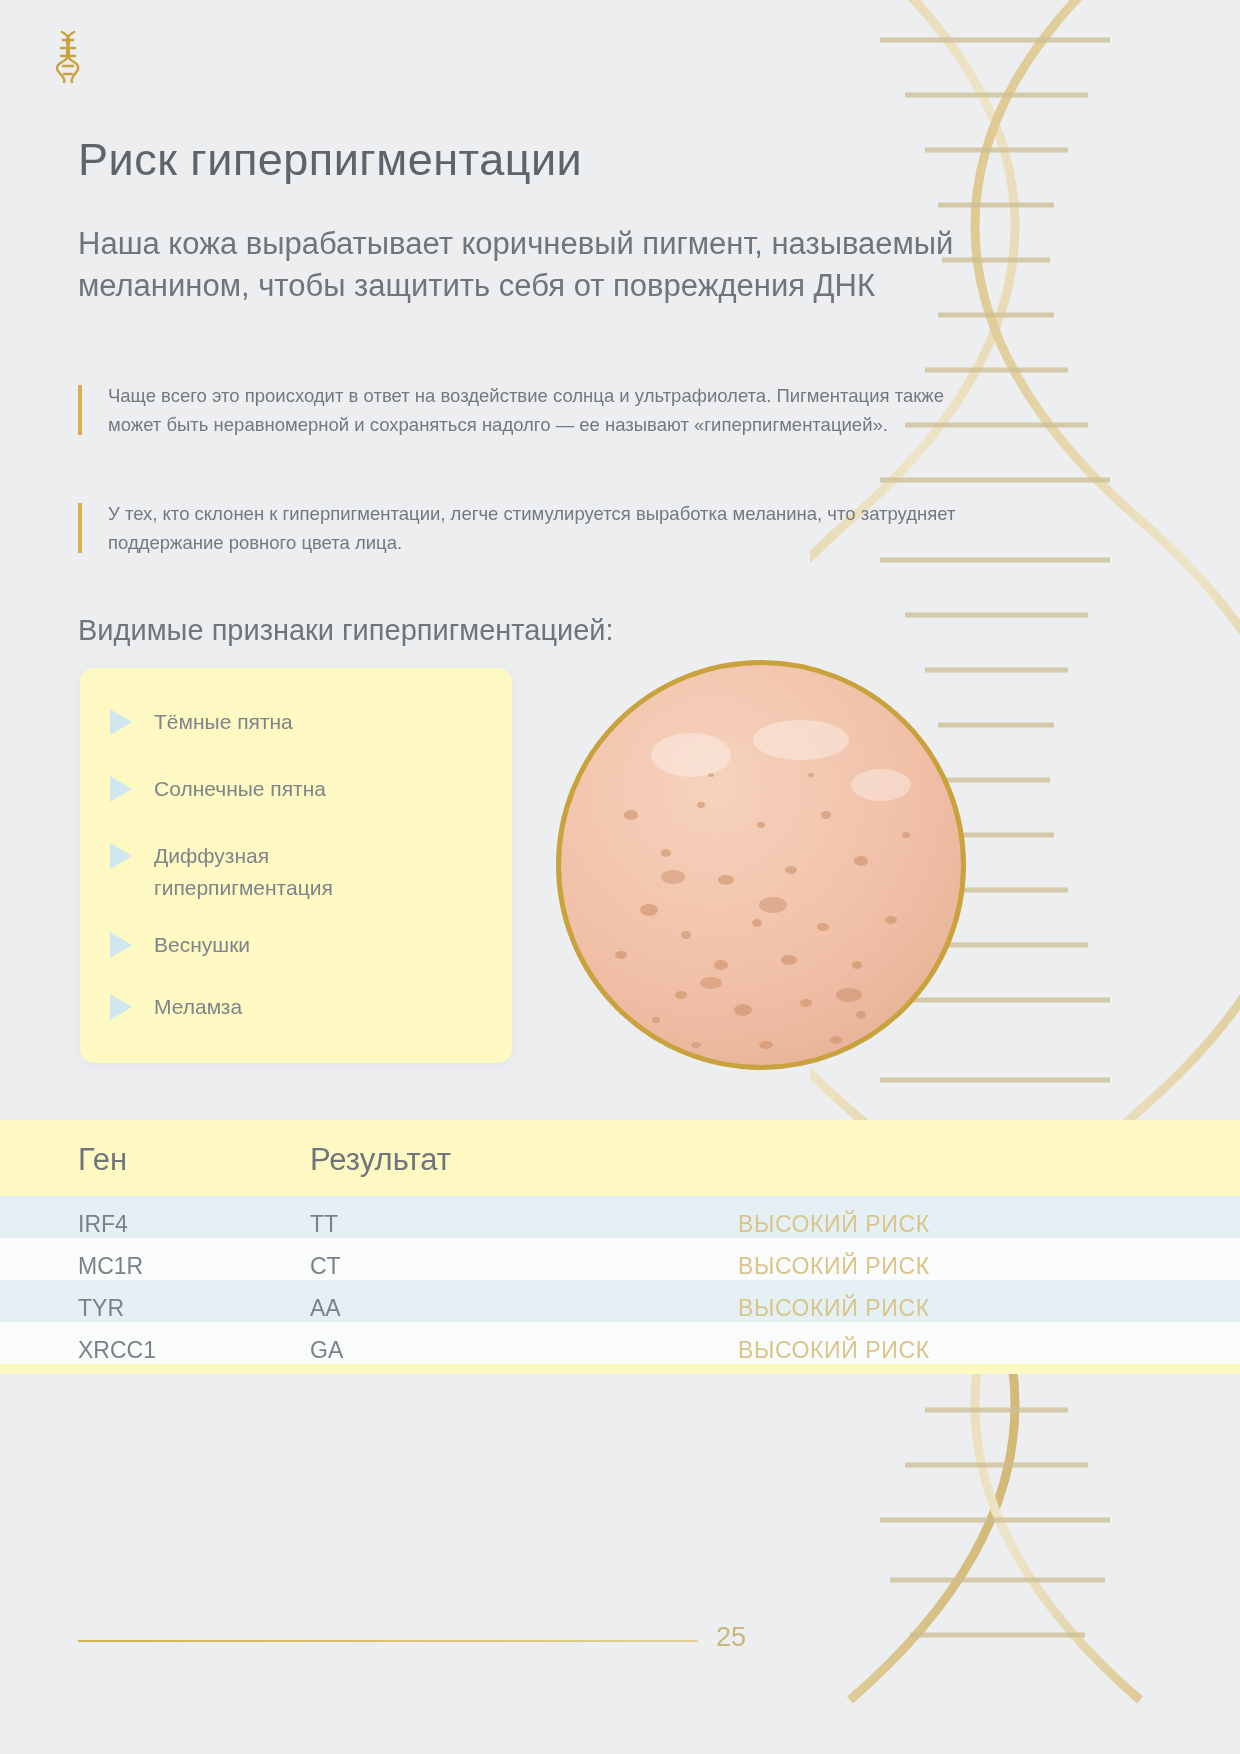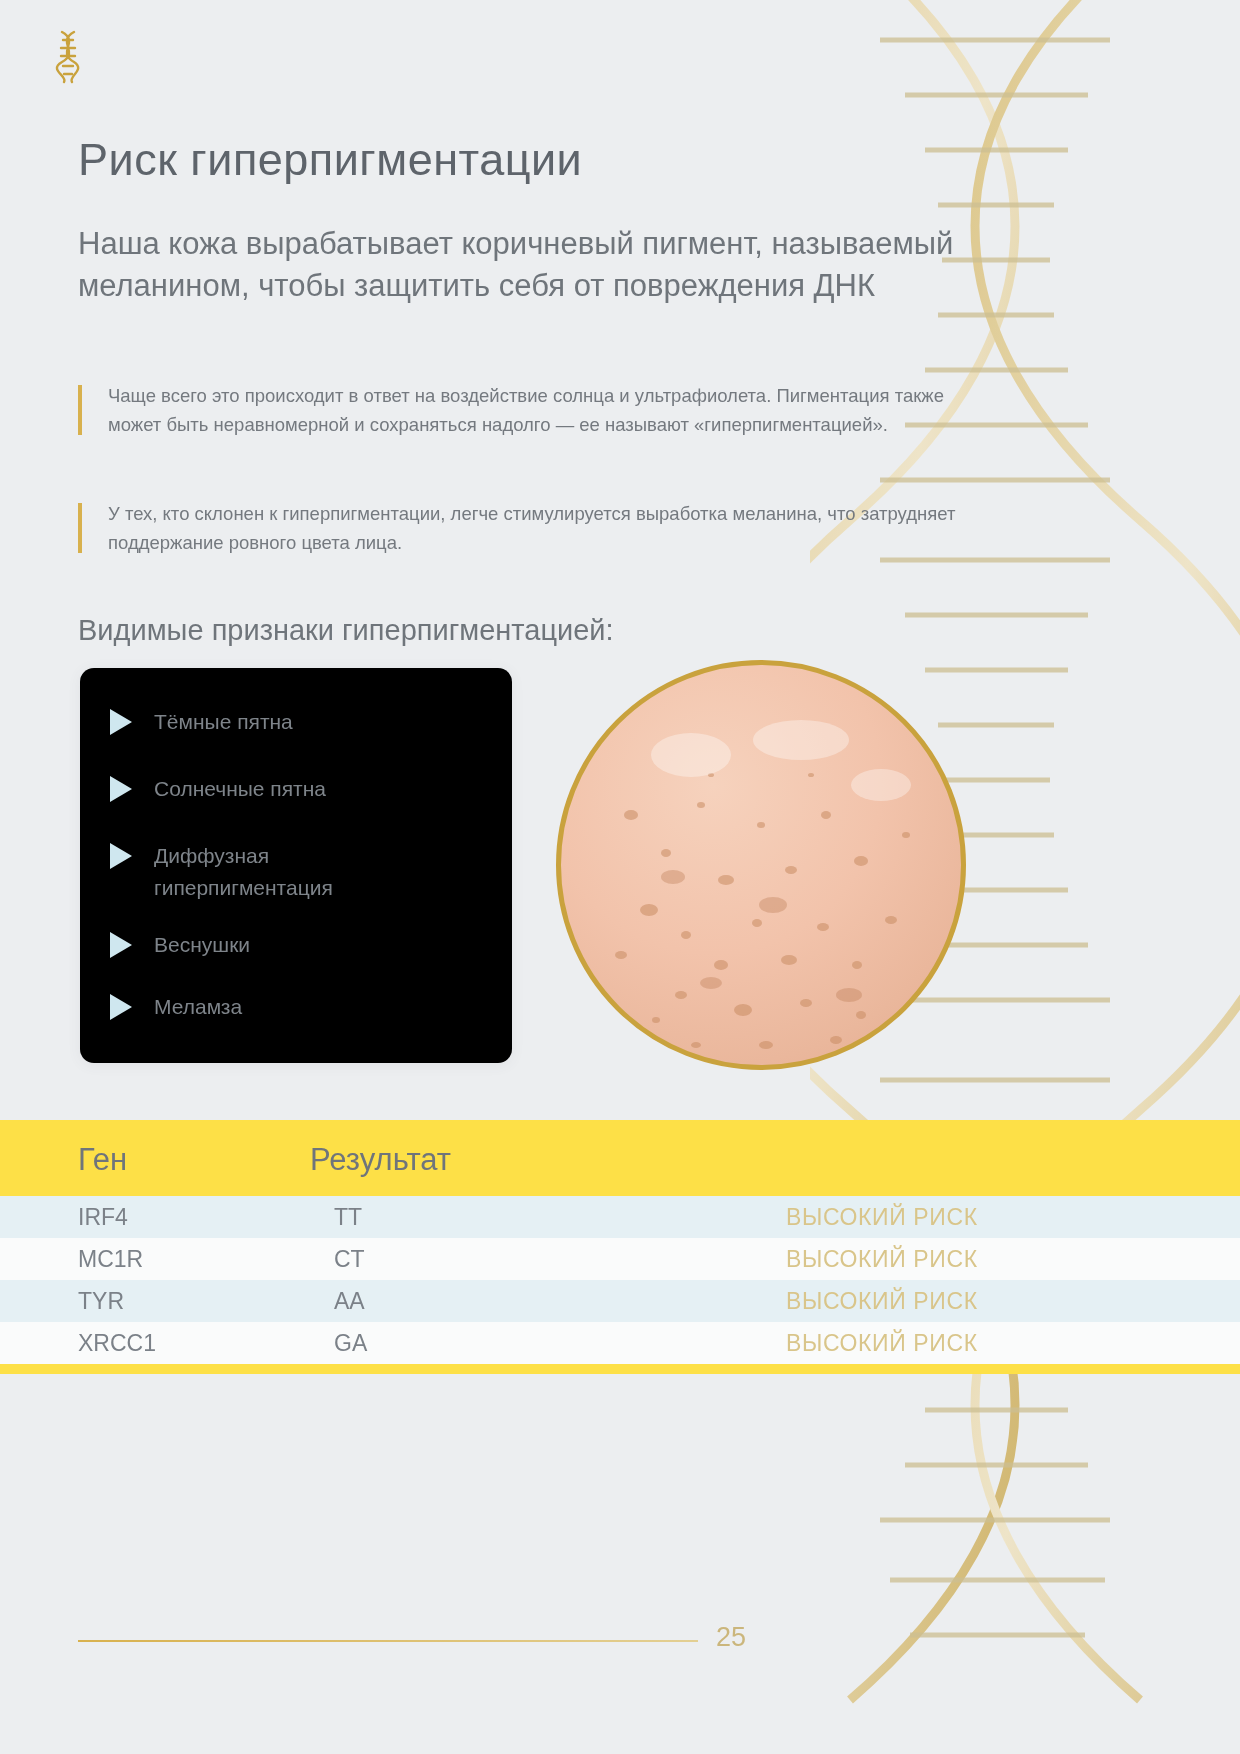--- a/index.html
+++ b/index.html
@@ -91,21 +91,21 @@
     font-weight: 400;
   }
 
   
   .signs-card {
     position: absolute;
     left: 80px;
     top: 668px;
     width: 432px;
     height: 395px;
-    background: #000000;
+    background: #fef9c3;
     border-radius: 14px;
     box-shadow: 0 2px 14px rgba(80,90,100,0.07);
   }
   .sign-row {
     position: absolute;
     left: 30px;
     display: flex;
     align-items: flex-start;
     gap: 22px;
   }
@@ -141,41 +141,40 @@
     inset: 0;
     border-radius: 50%;
   }
 
   
   .table-wrap {
     position: absolute;
     left: 0;
     top: 1120px;
     width: 1240px;
-    background: #fde047;
+    background: #fef9c3;
     padding-bottom: 10px;
   }
   .table-head {
     display: flex;
     padding: 22px 0 18px 0;
   }
   .th {
     font-size: 31px;
     color: #6f757b;
     font-weight: 400;
   }
   .col-gene   { width: 310px; padding-left: 78px; box-sizing: border-box; }
   .col-geno   { width: 400px; }
   .col-result { width: 452px; }
 
   .table-row {
     display: flex;
-    align-items: center;
+    align-items: flex-end;
     height: 42px;
-    gap: 24px;
   }
   .table-row.alt { background: #e5f0f4; }
   .table-row.plain { background: #fafbfb; }
   .td {
     font-size: 23px;
     color: #7b8188;
     font-weight: 400;
   }
   .td-result { color: #d9c58a; letter-spacing: 0.6px; margin-left: 28px; }
 

